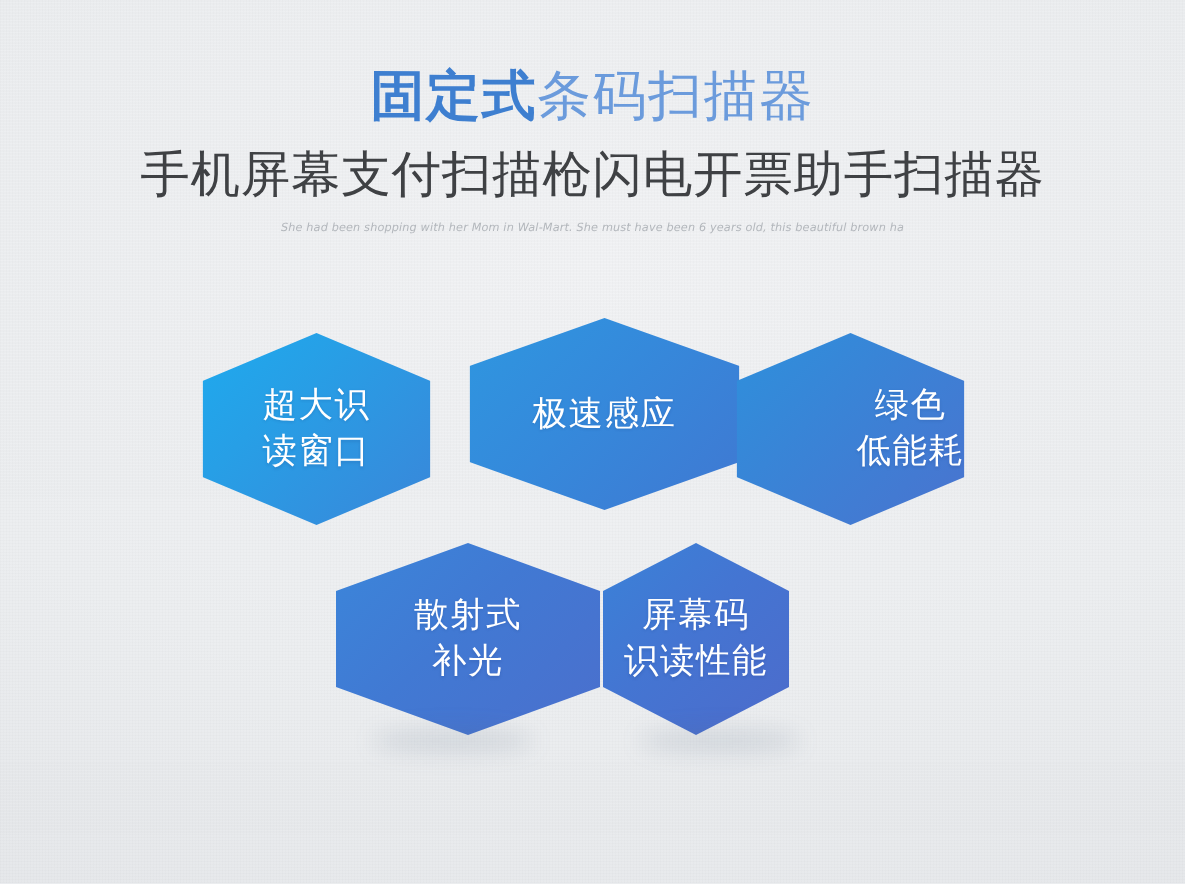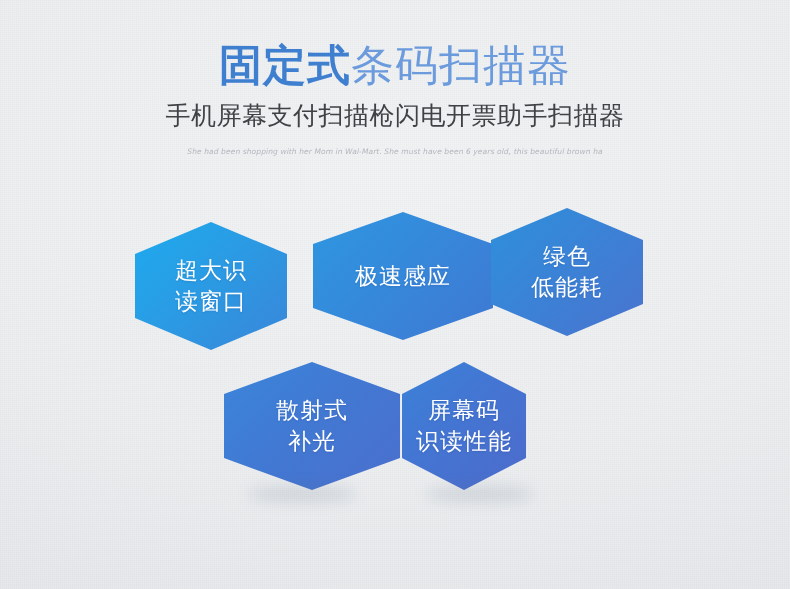--- a/index.html
+++ b/index.html
@@ -26,31 +26,31 @@
     background-image:
       repeating-linear-gradient(0deg, rgba(0,0,0,.012) 0 1px, rgba(255,255,255,.012) 1px 2px),
       repeating-linear-gradient(90deg, rgba(0,0,0,.010) 0 1px, rgba(255,255,255,.010) 1px 2px);
     pointer-events:none;
   }
 
   
   .header { position:absolute; top:0; left:0; width:790px; text-align:center; z-index:3;}
   .title {
     margin-top:40px;
-    font-size:43px;
+    font-size:36px;
     line-height:50px;
     letter-spacing:1px;
     white-space:nowrap;
   }
   .title .t-strong { font-weight:bold; color:#3e7fd0; }
   .title .t-light  { font-weight:normal; color:#6b9bdc; }
 
   .subtitle {
     margin-top:11px;
-    font-size:25px;
+    font-size:33px;
     line-height:30px;
     color:#3f4144;
     letter-spacing:.5px;
     white-space:nowrap;
   }
 
   .para {
     margin:14px auto 0;
     width:620px;
     font-size:7.5px;
@@ -92,22 +92,22 @@
     border-radius:50%;
     background:rgba(90,105,130,.16);
     filter:blur(7px);
   }
 
   
   #hex-0 { left:135px; top:222px;  width:152px; height:128px;
            background:linear-gradient(135deg,#1eaaee 0%, #279fe6 35%, #3a86d9 100%); }
   #hex-1 { left:313px; top:212px;  width:180px; height:128px;
            background:linear-gradient(135deg,#2e97e0 0%, #3589db 45%, #4078d2 100%); }
-  #hex-2 { left:491px; top:208px;  width:152px; height:128px;
-           background:linear-gradient(135deg,#2e90dc 0%, #3a83d6 45%, #4a73cf 100%); }
+  #hex-2 { left:491px; top:222px;  width:152px; height:128px;
+           background:linear-gradient(135deg,#2e90dc 0%, #3a83d6 45%, #4a73cf 100%);justify-content:flex-end; }
   #hex-3 { left:224px; top:362px;  width:176px; height:128px;
            background:linear-gradient(135deg,#3b86da 0%, #4179d3 45%, #4b6fcd 100%); }
   #hex-4 { left:402px; top:362px;  width:124px; height:128px;
            background:linear-gradient(135deg,#3a82d8 0%, #4475d2 45%, #4d6bcb 100%); }
 
   #shadow-3 { left:248px; top:486px; width:108px; height:16px; }
   #shadow-4 { left:426px; top:486px; width:108px; height:16px; }
 </style>
 </head>
 <body>

